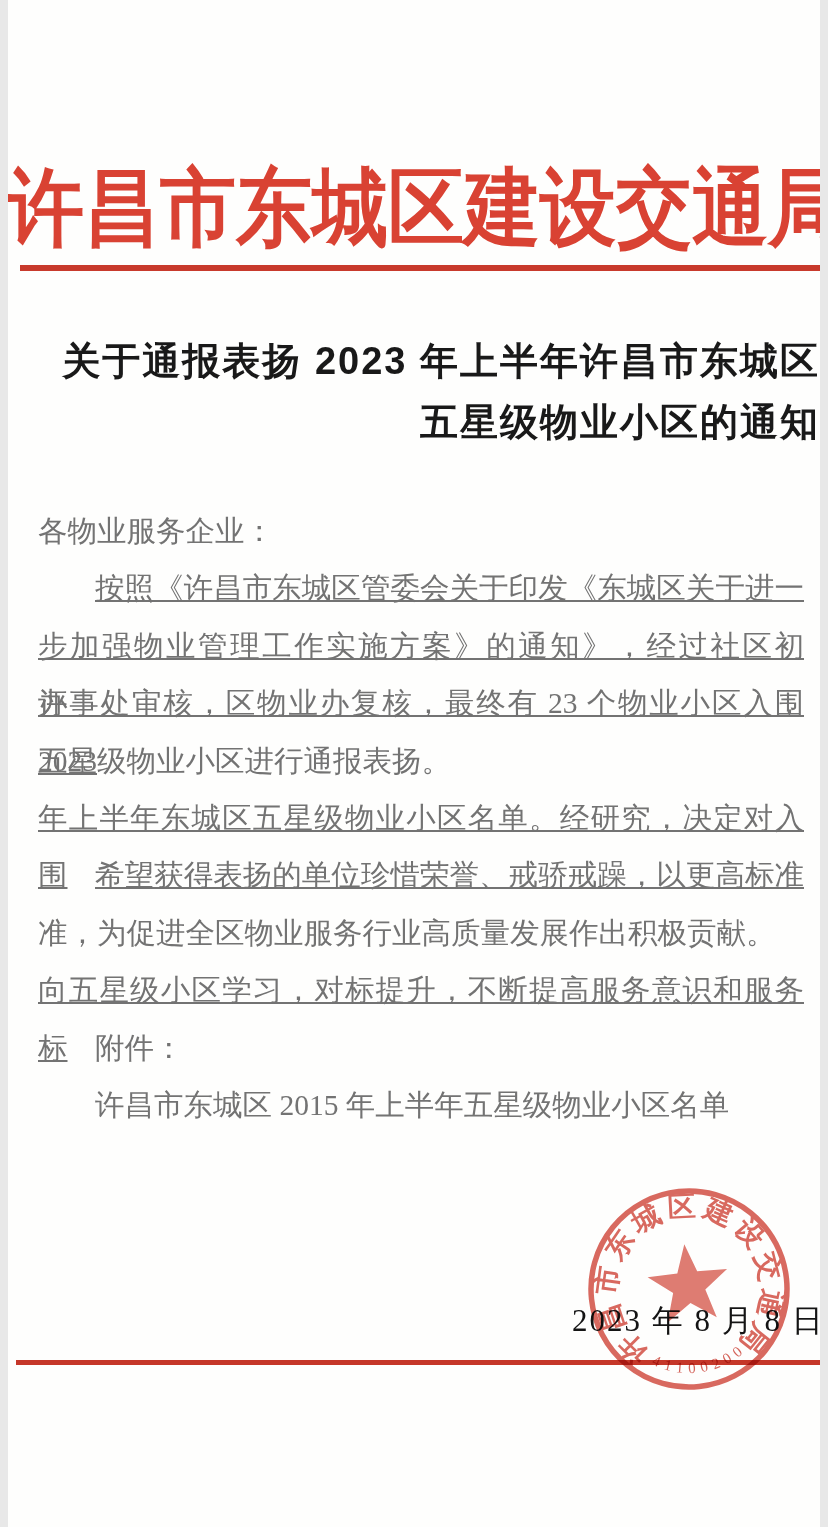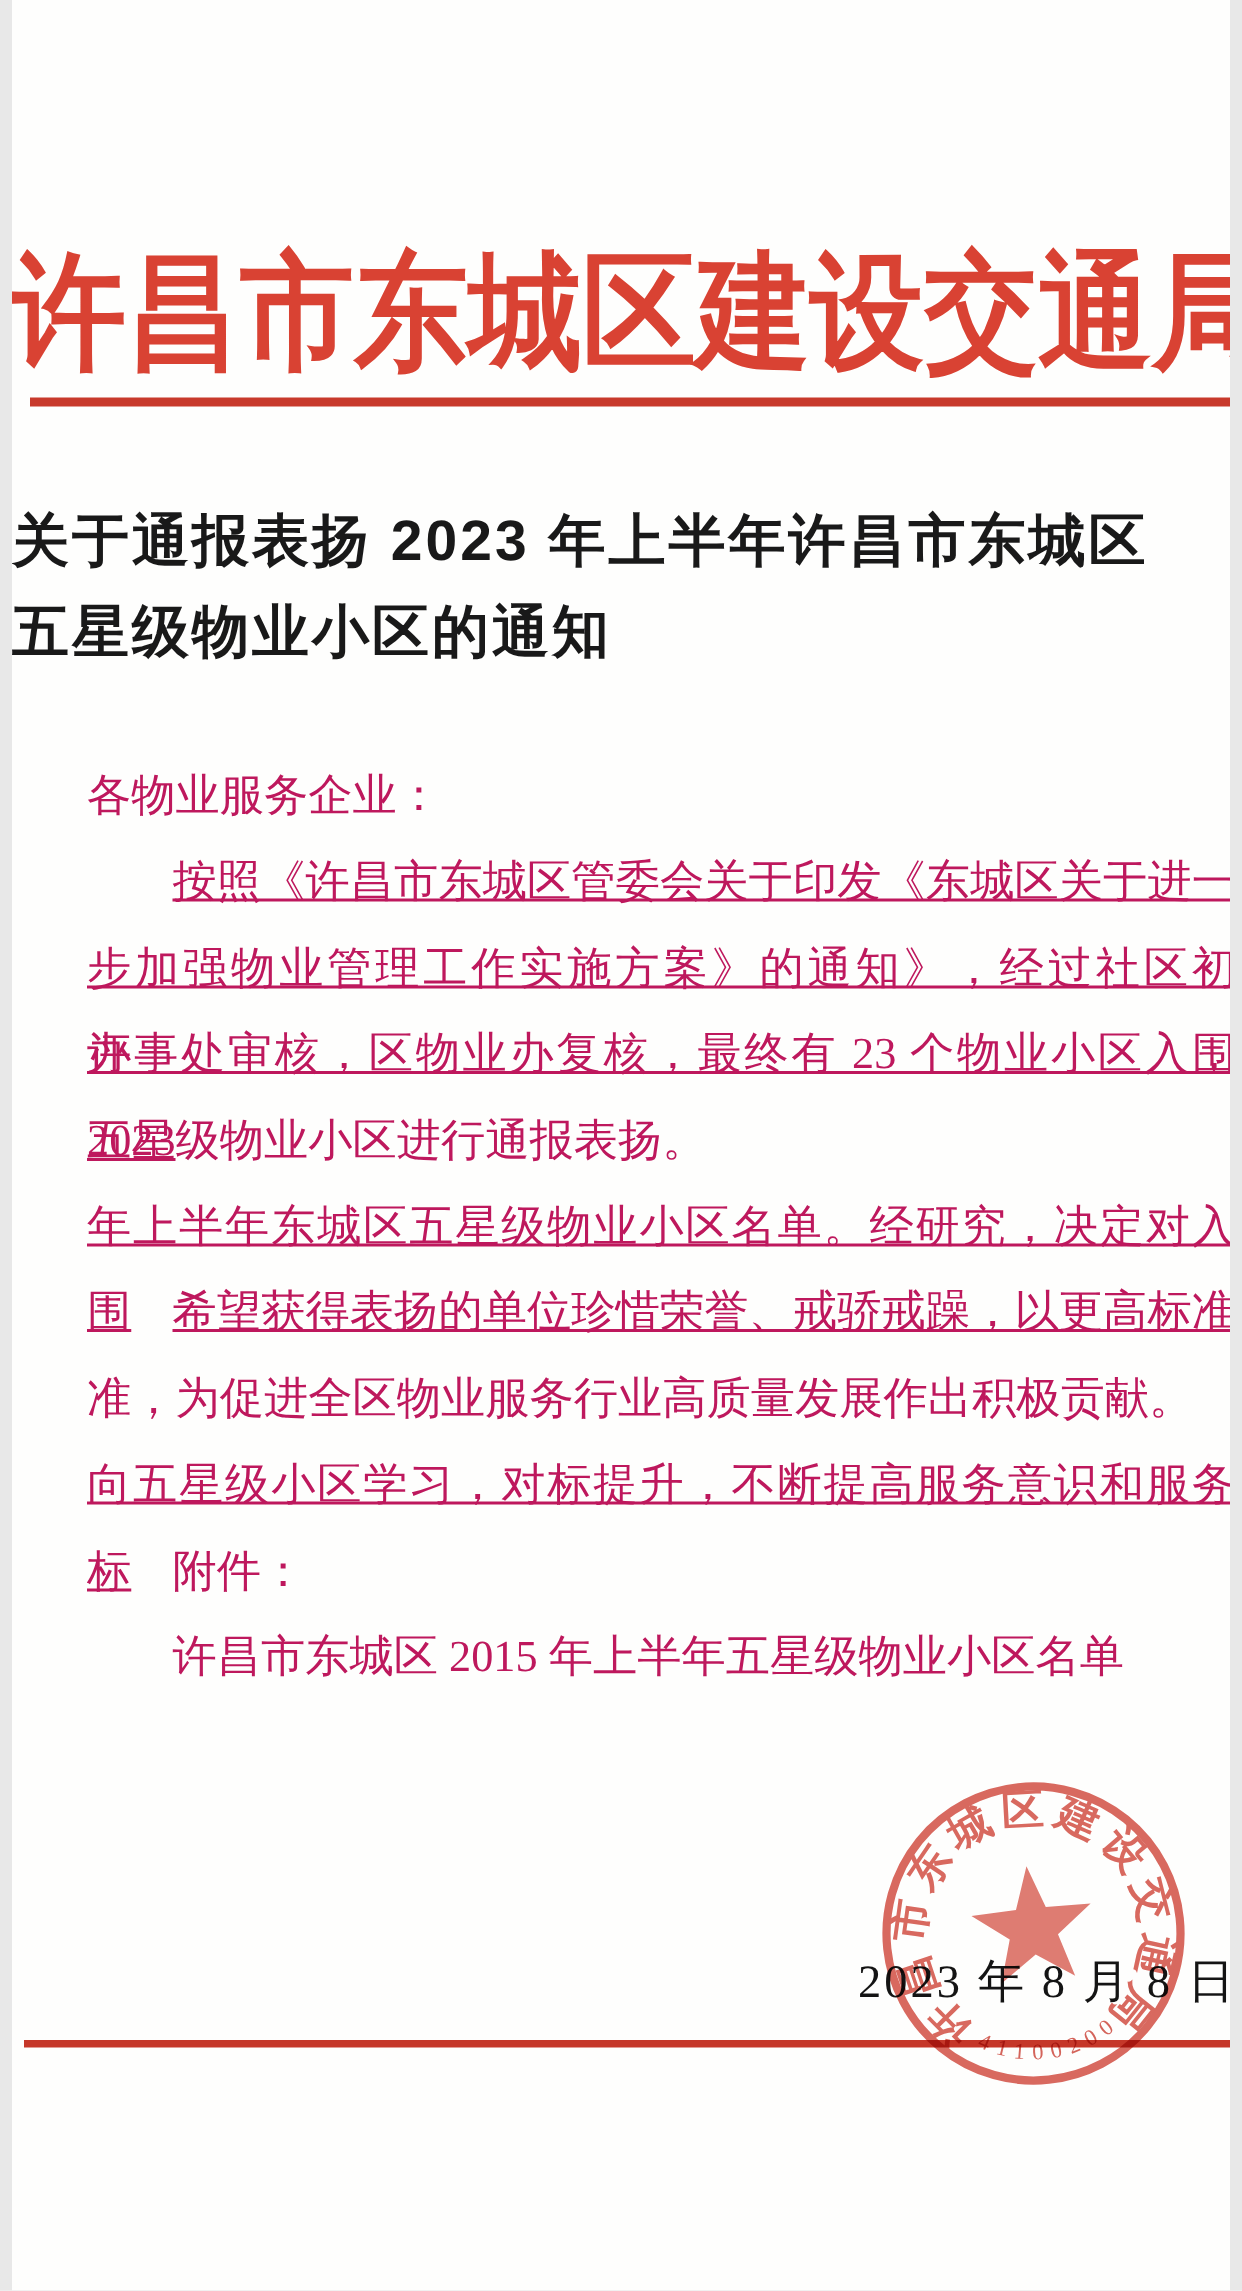--- a/index.html
+++ b/index.html
@@ -31,37 +31,36 @@
     position: absolute;
     top: 265px; left: 12px;
     width: 806px; height: 6px;
     background: #c83a2c;
   }
   
   .doc-title {
     position: absolute;
     top: 331px; left: 0; right: 0;
     margin: 0;
-    text-align: left;
+    text-align: right;
     font-size: 38px;
     line-height: 61px;
     font-weight: 700;
     letter-spacing: 2px;
     color: #191919;
     font-family: "Liberation Sans", "DejaVu Sans", sans-serif;
   }
   
   .body-text {
     position: absolute;
     top: 503px; left: 30px;
     width: 766px;
     font-size: 29.5px;
-    color: #be185d;
+    color: #737373;
     font-family: "Liberation Serif", "DejaVu Serif", serif;
-    margin-left: 20px;
   }
   .line {
     height: 57.4px;
     line-height: 57.4px;
     white-space: normal;
   }
   .line.indent { text-indent: 57px; }
   .line.fill {
     text-align: justify;
     text-align-last: justify;

